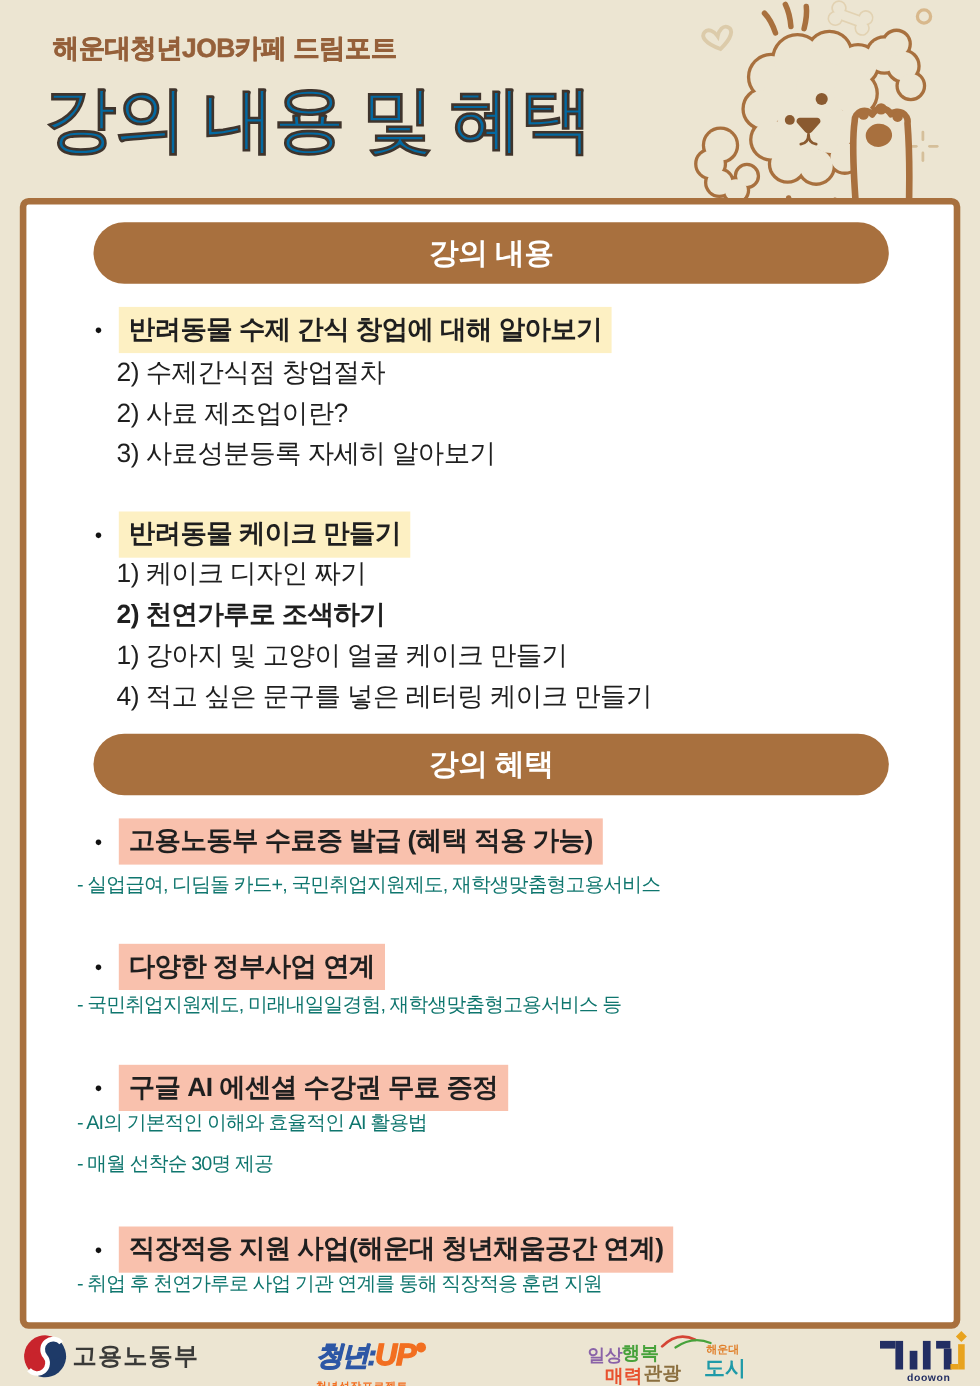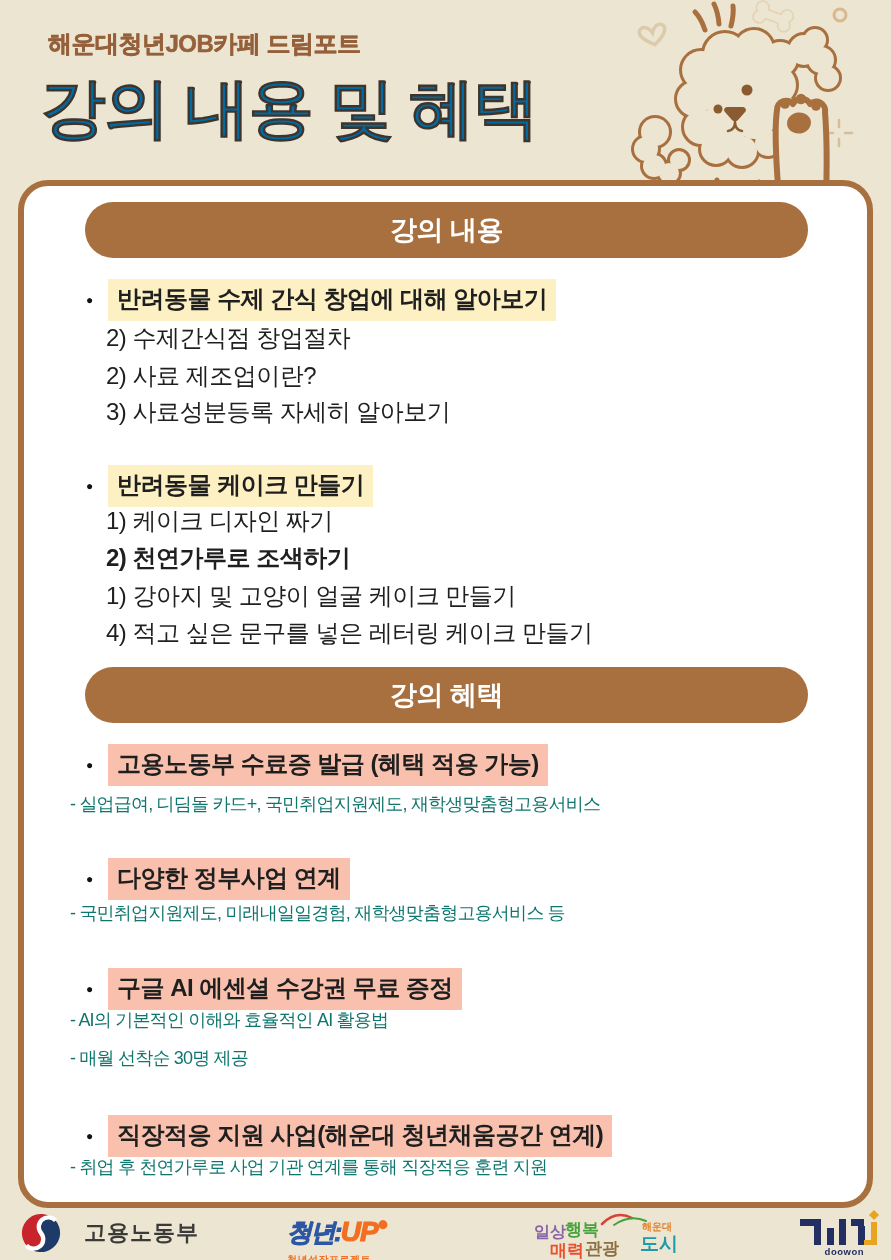--- a/index.html
+++ b/index.html
@@ -5,35 +5,35 @@
   html,body{margin:0;padding:0;}
   body{font-family:"Liberation Sans","DejaVu Sans",sans-serif;}
   .poster{position:relative;width:891px;height:1260px;background:#ece5d2;overflow:hidden;}
 
   
   .hdr-sub{position:absolute;left:48px;top:28px;font-size:24px;font-weight:700;color:#95603a;letter-spacing:-0.5px;-webkit-text-stroke:0.5px #95603a;}
   .hdr-title{position:absolute;left:40px;top:64px;font-size:66px;font-weight:400;color:#0369a1;letter-spacing:-2px;-webkit-text-stroke:2.4px #3f342c;white-space:nowrap;}
   .hdr-art{position:absolute;right:0;top:0;width:270px;height:200px;}
 
   
-  .card{position:absolute;left:18px;top:180px;width:855px;height:1028px;background:#ffffff;border:6px solid #a8703e;border-radius:30px;box-sizing:border-box;}
+  .card{position:absolute;left:18px;top:180px;width:855px;height:1028px;background:#ffffff;border:6px solid #a8703e;border-radius:8px;box-sizing:border-box;}
   .pill{position:absolute;left:61px;width:723px;height:56px;background:#a8703e;border-radius:30px;color:#ffffff;display:flex;align-items:center;justify-content:center;font-size:27px;font-weight:700;letter-spacing:-0.5px;}
   .pill-content{top:16px;}
   .pill-benefit{top:481px;}
 
   .bullet-line{position:absolute;left:62px;display:flex;align-items:center;white-space:nowrap;}
   .dot{width:22px;font-size:12px;color:#111;flex:0 0 auto;}
   .hl{font-size:24px;font-weight:700;color:#1f1f1f;padding:4px 9px 6px 9px;letter-spacing:-0.5px;}
   .hl-y{background:#fdf0c3;}
   .hl-p{background:#f9c1ad;}
   .numitem{position:absolute;left:82px;font-size:24px;font-weight:500;color:#1f1f1f;white-space:nowrap;letter-spacing:-0.5px;}
   .dashitem{position:absolute;left:46px;font-size:18px;font-weight:500;color:#0f766e;white-space:nowrap;letter-spacing:-0.8px;}
 
   
-  .moel{position:absolute;left:20px;top:1212px;display:flex;align-items:center;gap:22px;}
+  .moel{position:absolute;left:20px;top:1212px;display:flex;align-items:center;gap:4px;}
   .moel-label{font-size:22px;font-weight:700;color:#3a3a38;letter-spacing:1px;}
 
   .yup{position:absolute;left:287px;top:1210px;text-align:left;}
   .yup-top{line-height:28px;white-space:nowrap;}
   .yup-cheong{color:#2d57a5;font-size:25px;font-weight:900;font-style:italic;letter-spacing:-1.5px;-webkit-text-stroke:1px #2d57a5;}
   .yup-up{color:#f26f21;font-size:28px;font-weight:900;font-style:italic;letter-spacing:-1px;-webkit-text-stroke:1.2px #f26f21;}
   .yup-reg{color:#f26f21;font-size:9px;vertical-align:14px;}
   .yup-sub{color:#f26f21;font-size:10px;font-weight:700;letter-spacing:0.5px;margin-top:3px;}
 
   .hae{position:absolute;left:534px;top:1211px;width:156px;height:48px;}

